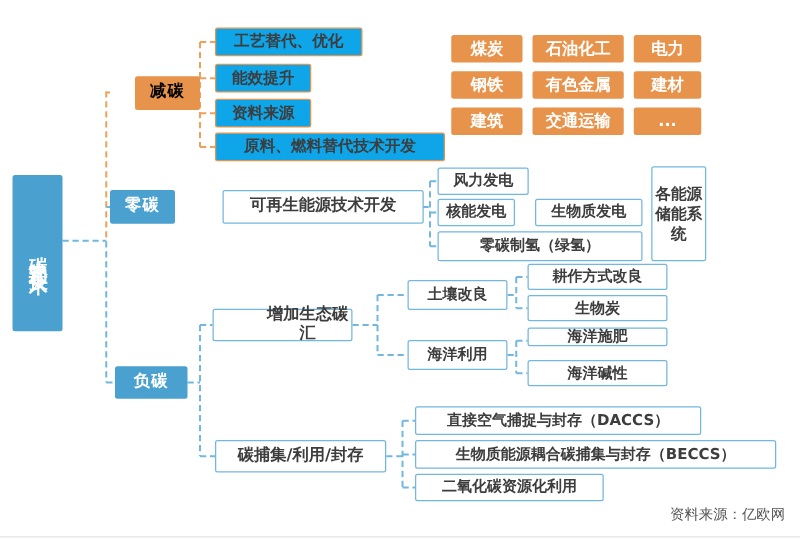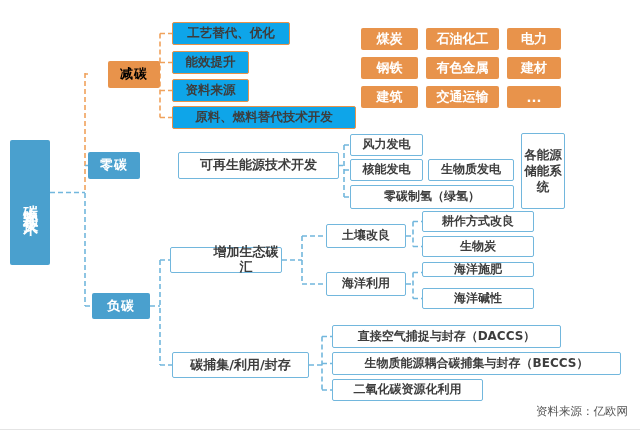--- a/index.html
+++ b/index.html
@@ -34,21 +34,21 @@
   .n-r3{left:172px;top:79px;width:77px;height:23px;}
   .n-r4{left:172px;top:106px;width:184px;height:23px;}
   .grid-industries{position:absolute;left:361px;top:28px;width:200px;
      display:grid;grid-template-columns:57px 73px 54px;grid-template-rows:22px 22px 22px;
      column-gap:8px;row-gap:7px;}
   .cell{background:var(--orange);color:#fff;font-weight:700;font-size:13px;
         display:flex;align-items:center;justify-content:center;border-radius:2px;}
   .n-renew{left:178px;top:152px;width:161px;height:27px;font-size:13px;}
   .n-wind{left:350px;top:134px;width:73px;height:22px;}
   .n-pv{left:428px;top:134px;width:73px;height:22px;}
-  .n-nuclear{left:350px;top:159px;width:73px;height:22px;}
+  .n-nuclear{left:350px;top:159px;width:62px;height:22px;}
   .n-bio{left:428px;top:159px;width:86px;height:22px;}
   .n-h2{left:350px;top:185px;width:164px;height:24px;}
   .n-storage{left:521px;top:133px;width:44px;height:76px;font-size:12.5px;
              line-height:16px;padding:2px;}
   .n-eco{left:170px;top:247px;width:112px;height:26px;font-size:13px;padding-left:40px;}
   .n-soil{left:326px;top:224px;width:80px;height:24px;}
   .n-ocean{left:326px;top:272px;width:80px;height:24px;}
   .n-farm{left:422px;top:211px;width:112px;height:21px;}
   .n-biochar{left:422px;top:236px;width:112px;height:21px;}
   .n-fert{left:422px;top:262px;width:112px;height:15px;}

